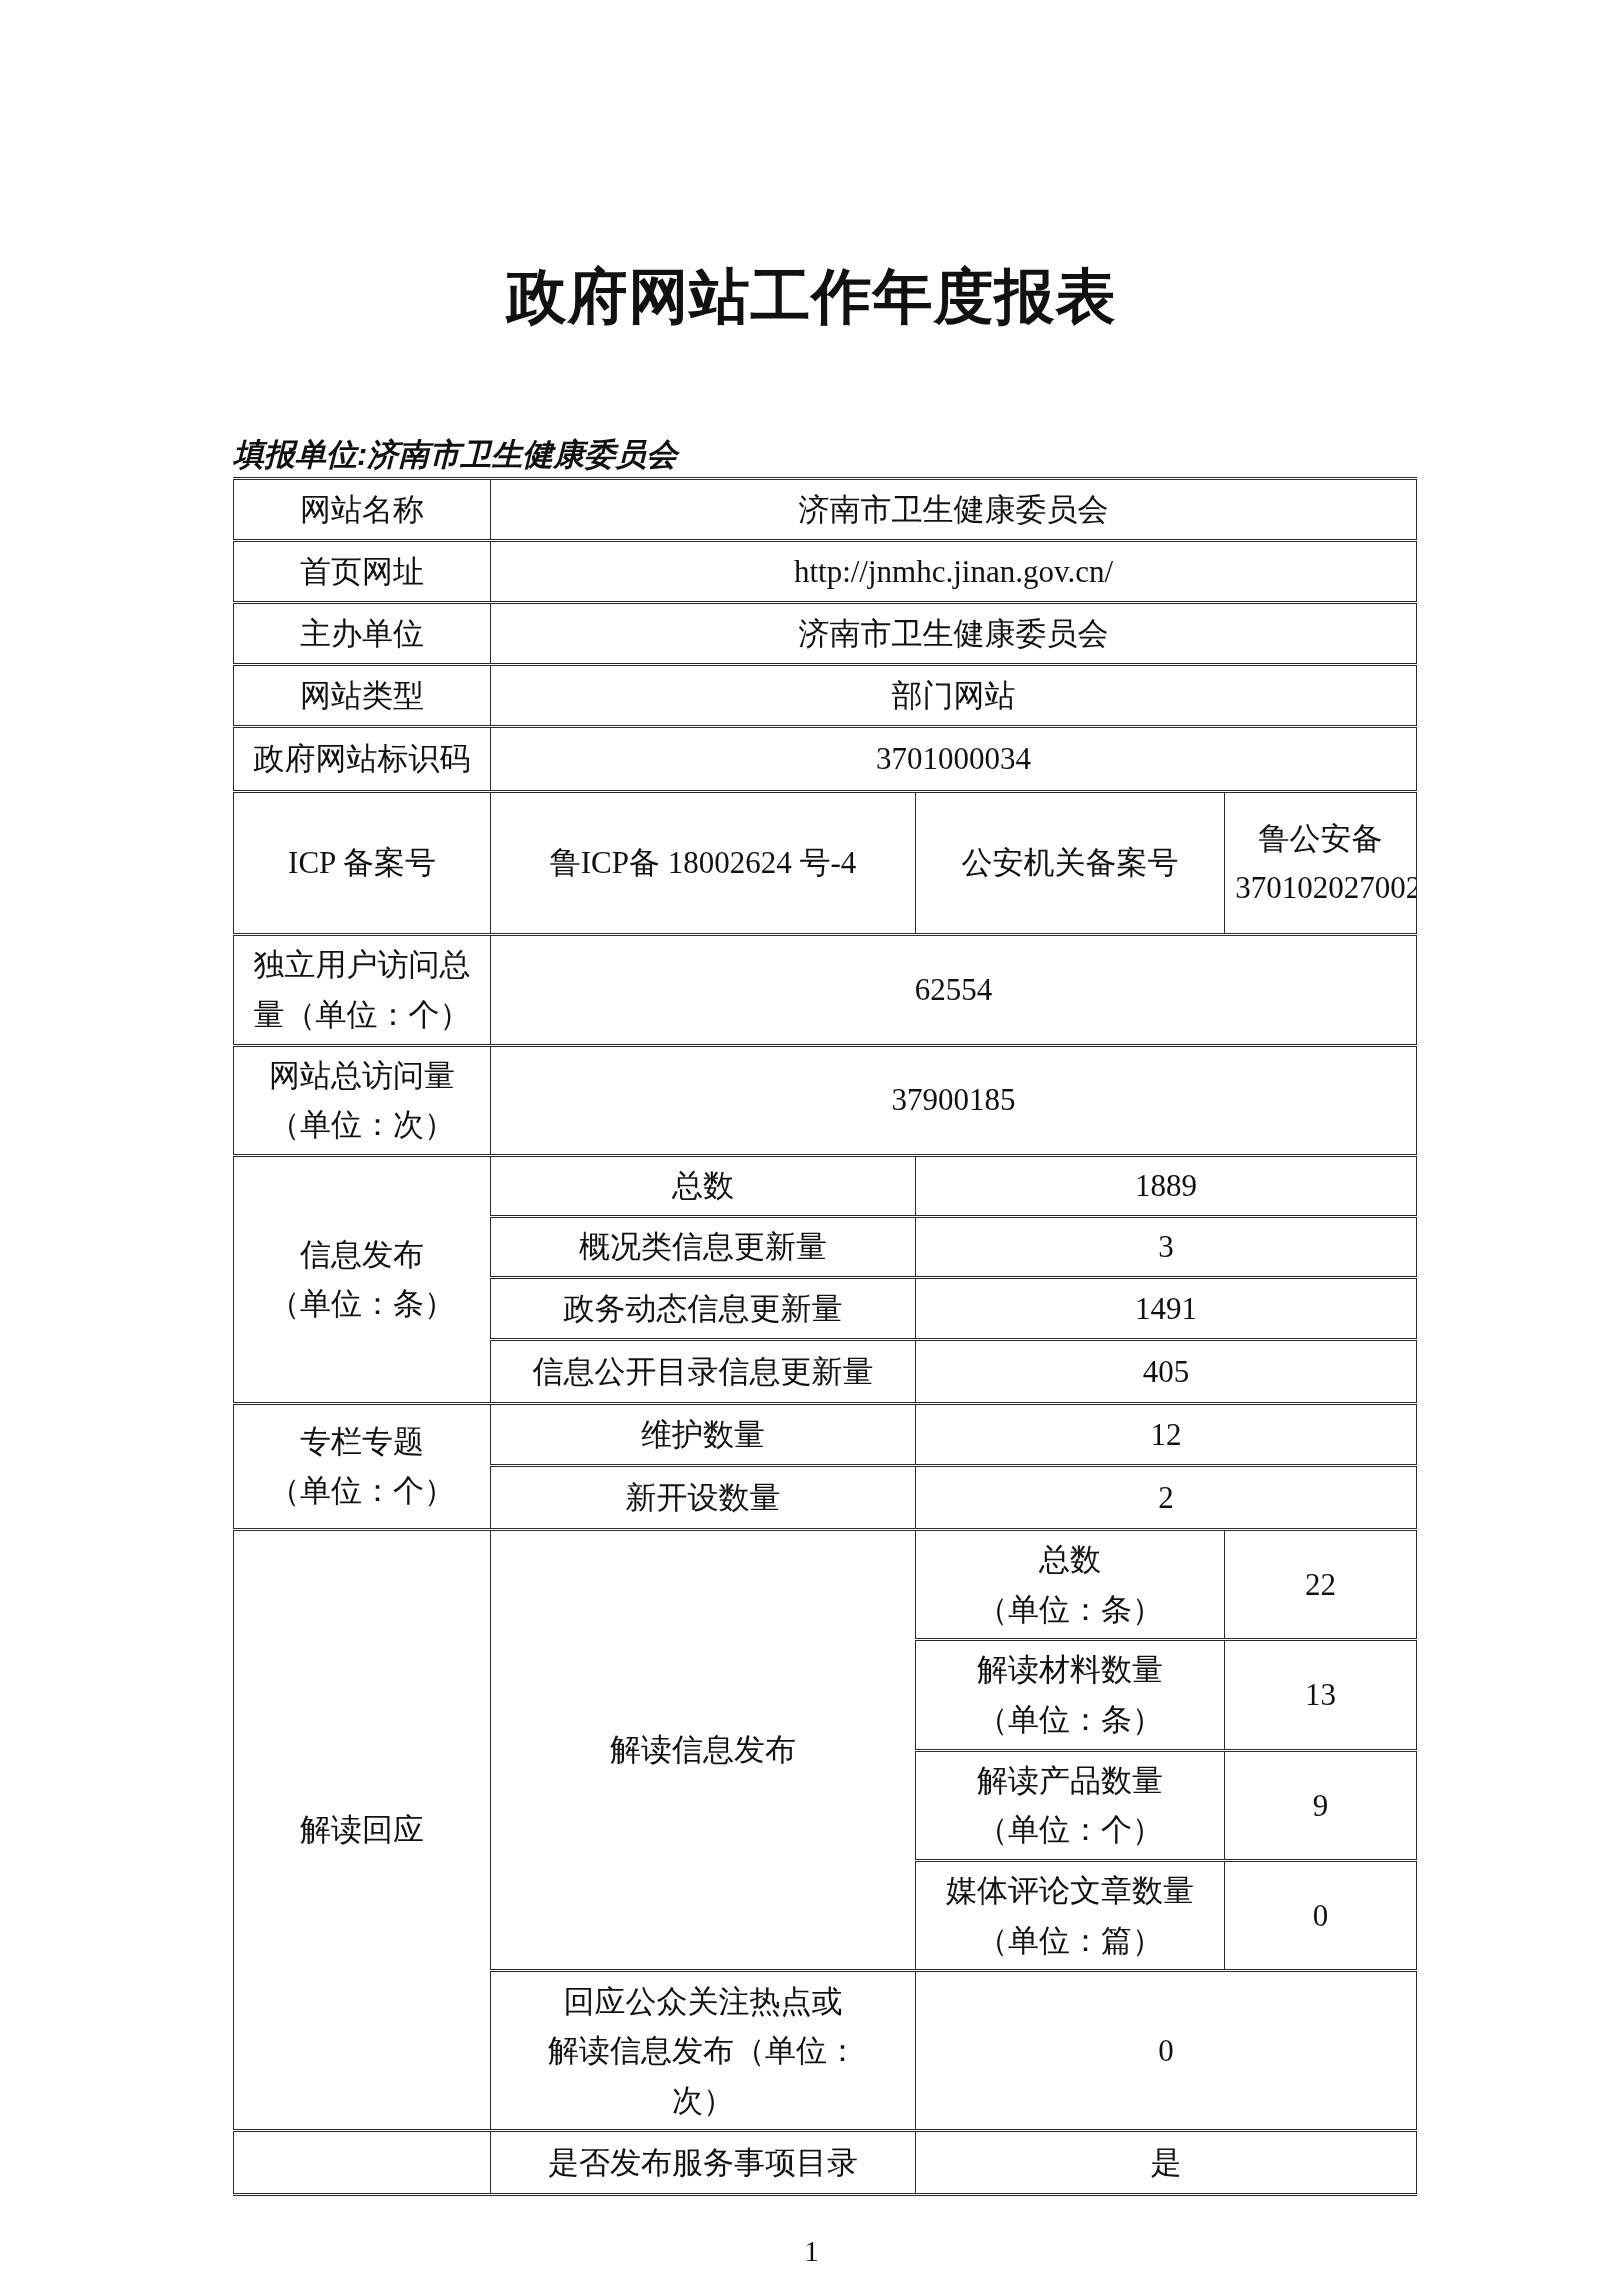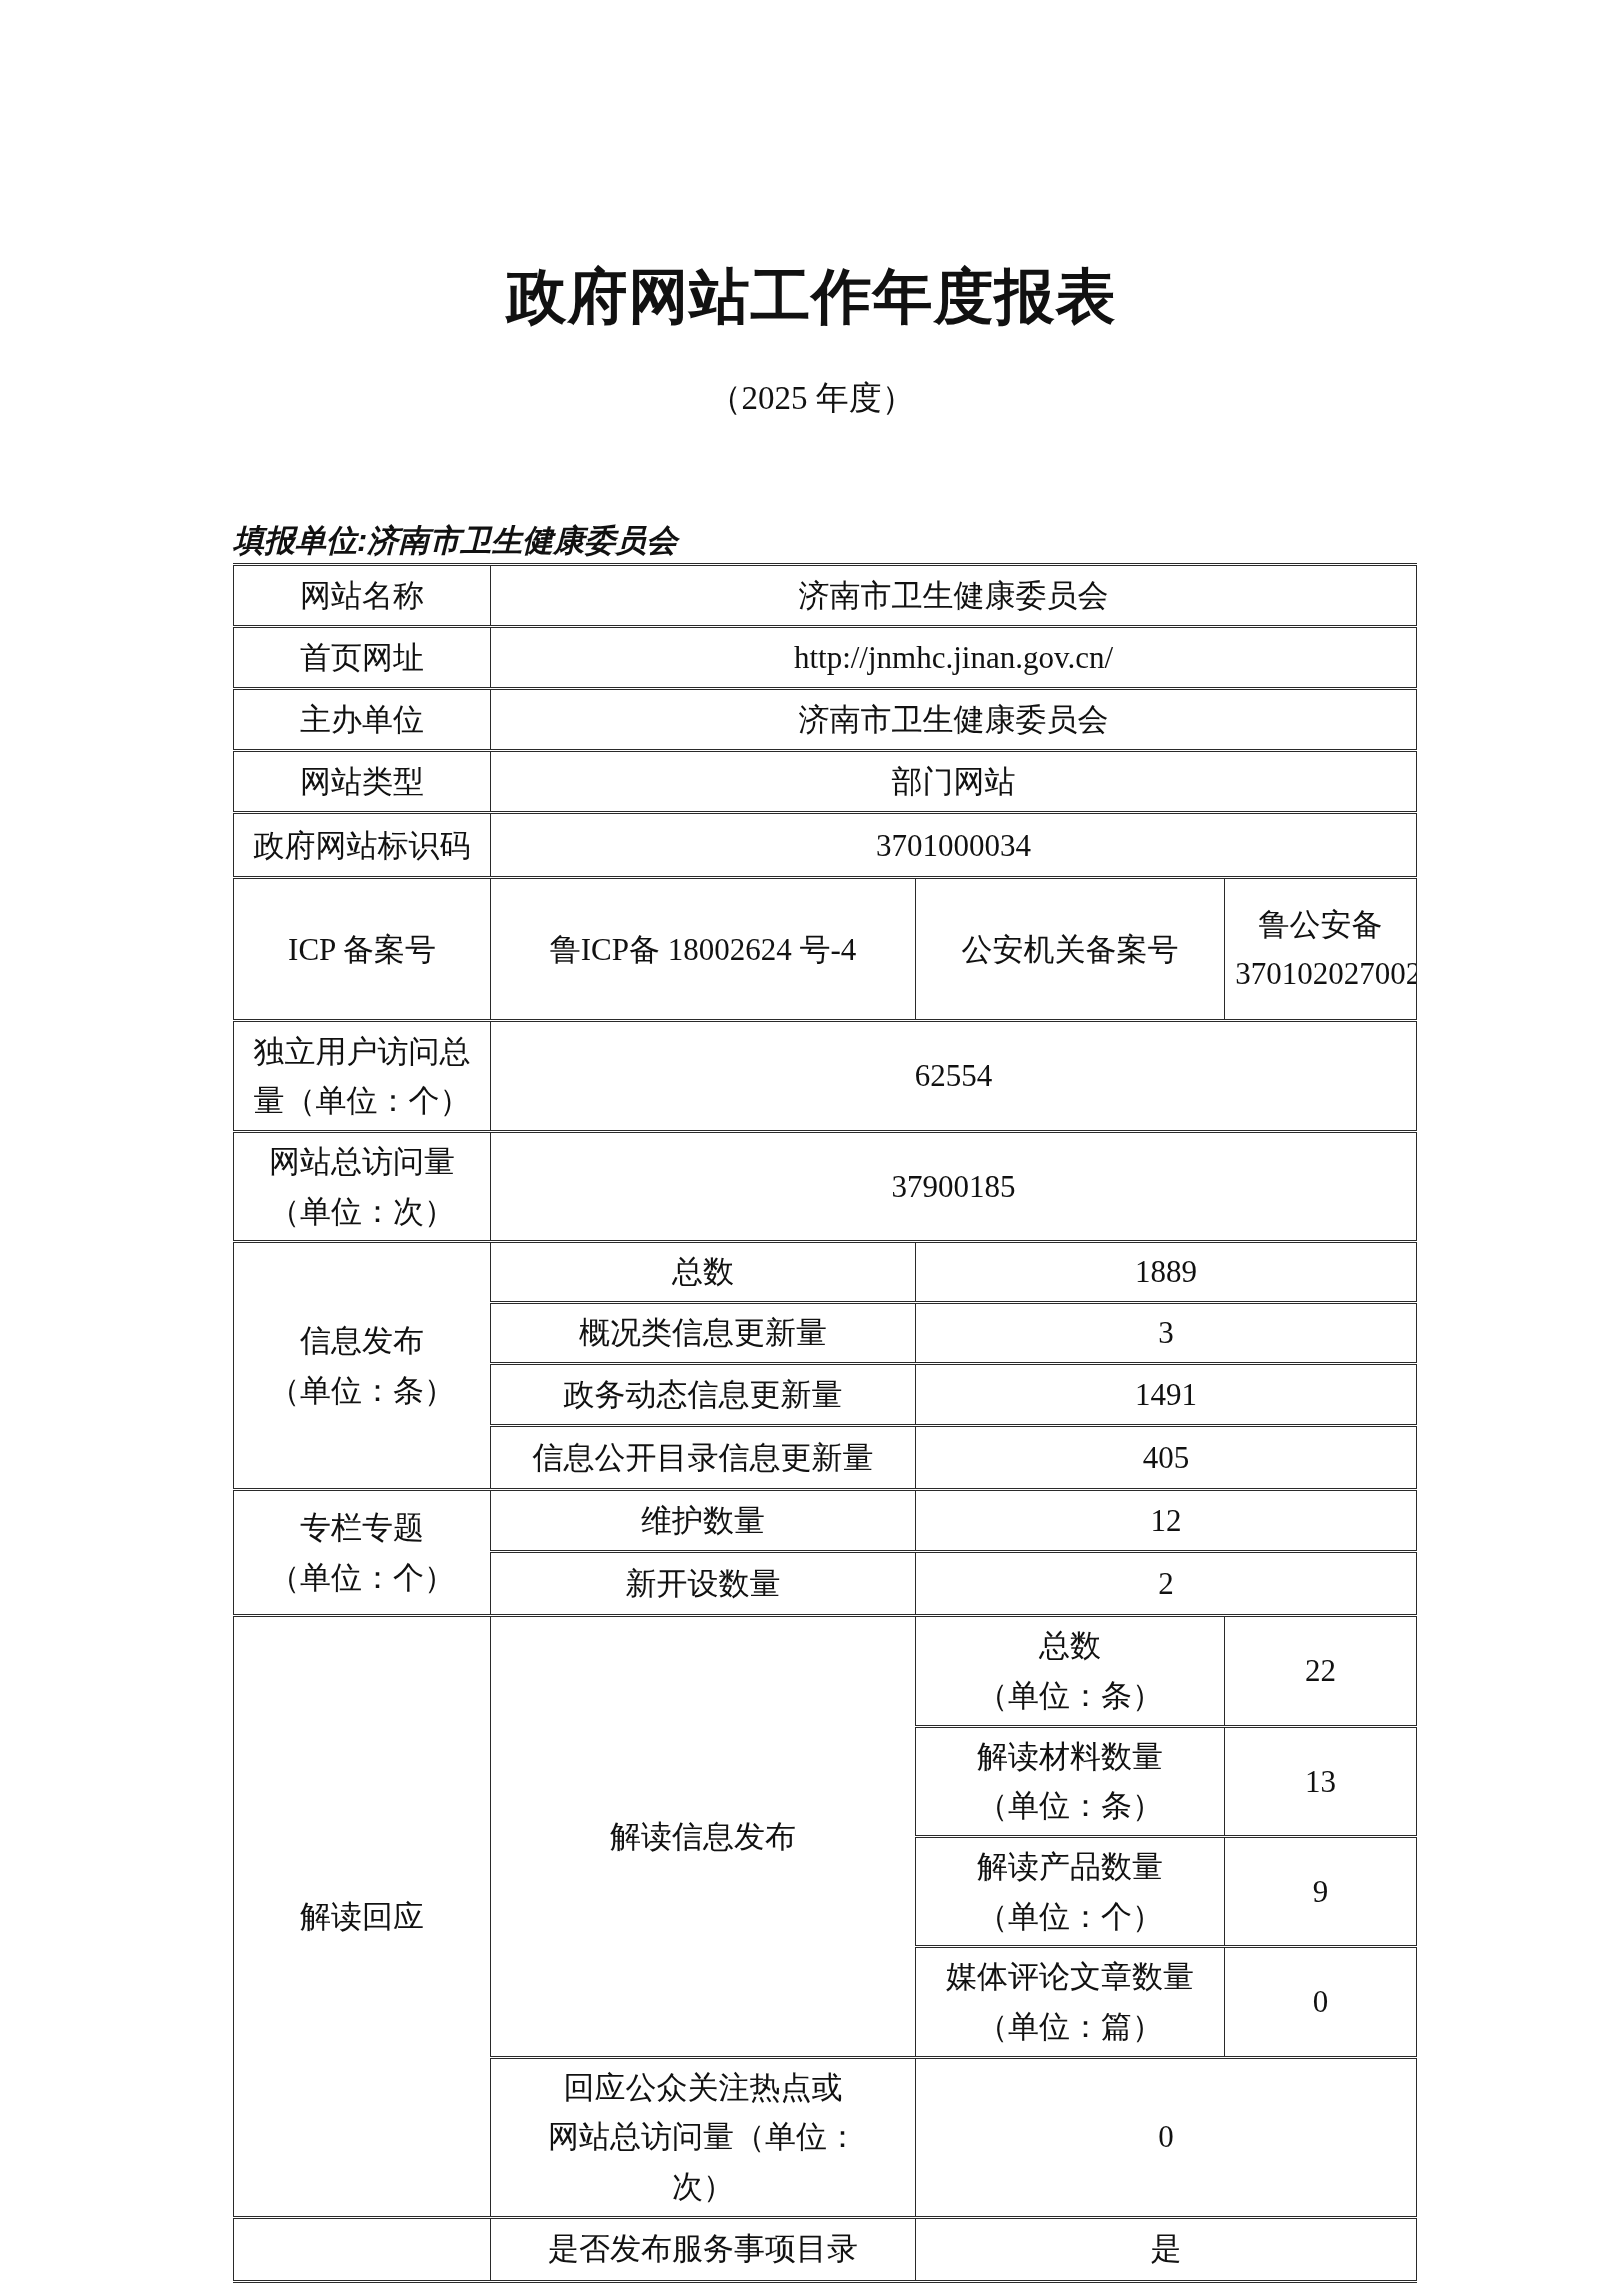--- a/index.html
+++ b/index.html
@@ -62,21 +62,20 @@
     text-align: center;
     font-size: 29px; line-height: 1.1;
   }
 </style>
 </head>
 <body>
 
 <div class="page">
 
   <h1 class="doc-title">政府网站工作年度报表</h1>
-  <div class="doc-subtitle">（2025 年度）</div>
   <div class="reporting-unit">填报单位:济南市卫生健康委员会</div>
 
   <table class="report">
     <colgroup>
       <col style="width:257px">
       <col style="width:425px">
       <col style="width:309px">
       <col style="width:192px">
     </colgroup>
     <tbody>
@@ -166,21 +165,21 @@
 （单位：个）</td>
         <td>9</td>
       </tr>
       <tr style="height:100px">
         <td>媒体评论文章数量
 （单位：篇）</td>
         <td>0</td>
       </tr>
       <tr style="height:110px">
         <td>回应公众关注热点或
-网站总访问量（单位：
+解读信息发布（单位：
 次）</td>
         <td colspan="2">0</td>
       </tr>
 
       <tr style="height:64px">
         <td class="col-a-label"></td>
         <td>是否发布服务事项目录</td>
         <td colspan="2">是</td>
       </tr>
     </tbody>

